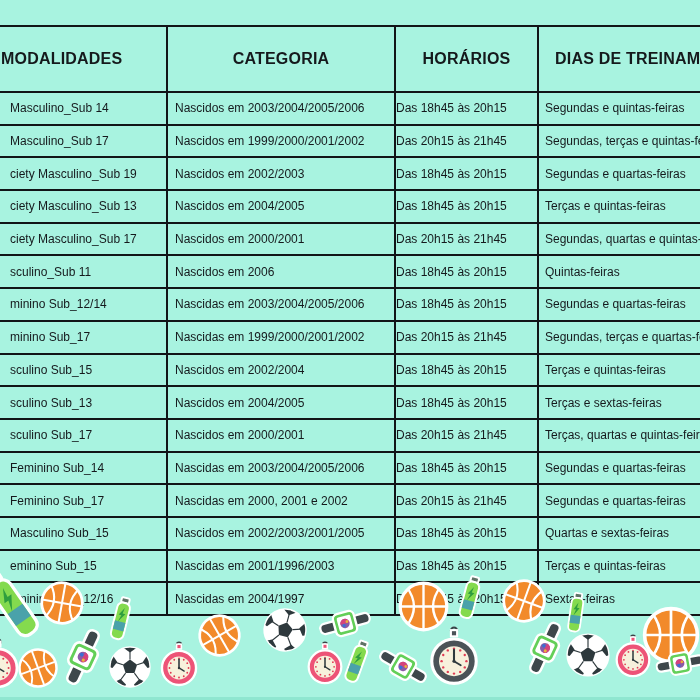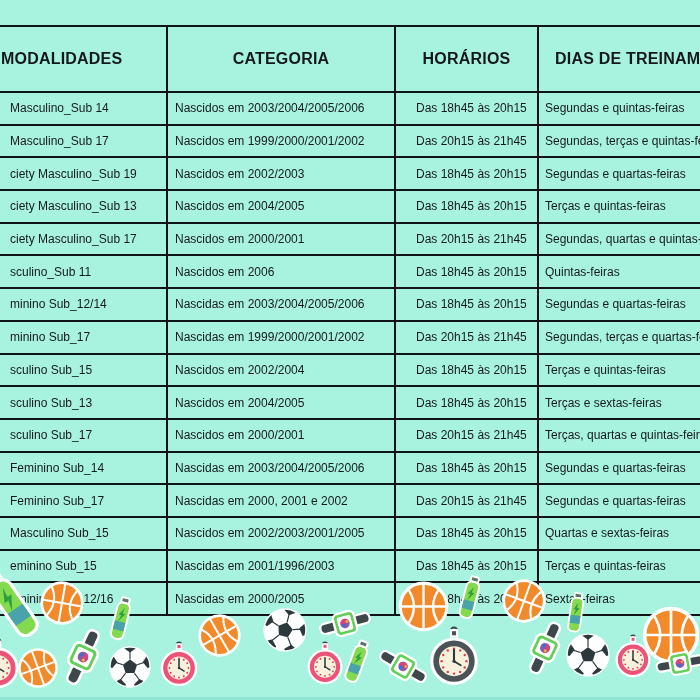--- a/index.html
+++ b/index.html
@@ -13,21 +13,21 @@
   th,td{
     border:2px solid var(--table-border,#111417);
     overflow:hidden;white-space:nowrap;vertical-align:middle;
     color:var(--text,#15191c);
   }
   th{height:32px;font-size:16px;font-weight:bold;text-align:center;letter-spacing:.2px;padding:16px;}
   th.c1{text-align:left;padding-left:1px;}
   th.c4{text-align:left;padding-left:16px;}
   td{height:30.7px;font-size:12px;padding:0 0 0 7px;line-height:1;}
   td.c1{padding-left:10px;}
-  td.c3{padding-left:20px;margin-left:9px;}
+  td.c3{padding-left:0;margin-left:9px;}
   td.c4{padding-left:6px;}
   .icons-layer{position:absolute;left:0;top:0;width:700px;height:700px;pointer-events:none;}
   .icons-layer .ic{position:absolute;}
   .bottom-strip{position:absolute;left:0;bottom:0;width:700px;height:3px;background:var(--bottom-strip,#8fe6d0);}
 </style>
 </head>
 <body>
 
 <div class="screen">
 
@@ -133,21 +133,21 @@
             <td class="c4">Quartas e sextas-feiras</td>
           </tr>
           <tr>
             <td class="c1">eminino Sub_15</td>
             <td class="c2">Nascidas em 2001/1996/2003</td>
             <td class="c3">Das 18h45 às 20h15</td>
             <td class="c4">Terças e quintas-feiras</td>
           </tr>
           <tr>
             <td class="c1">eminino Sub_12/16</td>
-            <td class="c2">Nascidas em 2000/2005</td>
+            <td class="c2">Nascidas em 2004/1997</td>
             <td class="c3">Das 18h45 às 20h15</td>
             <td class="c4">Sextas-feiras</td>
           </tr>
         </tbody>
     </table>
   </div>
 
   <div class="icons-layer">
       <div class="ic" style="left: -8px; top: 567px; width: 40px; height: 75px; transform: rotate(-35deg);"><svg width="40" height="75" viewBox="0 0 60 112">
         <rect x="20" y="3" width="20" height="13" rx="3" fill="#5f7265" stroke="#fff" stroke-width="5"></rect>

